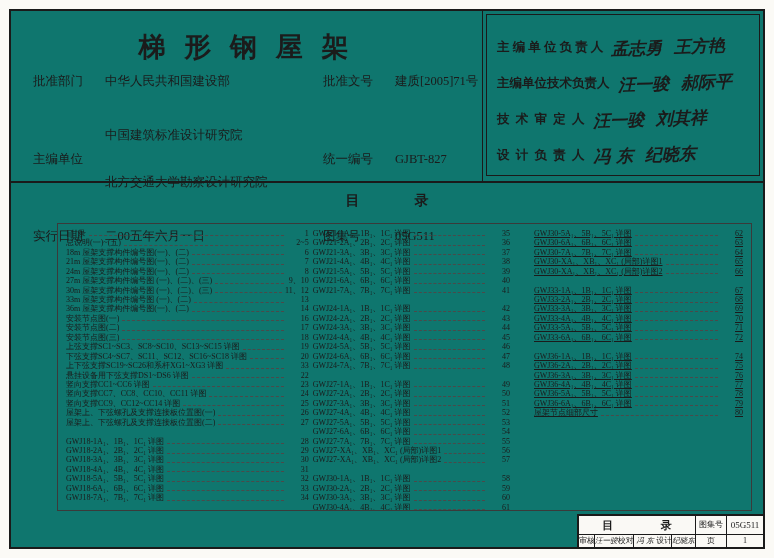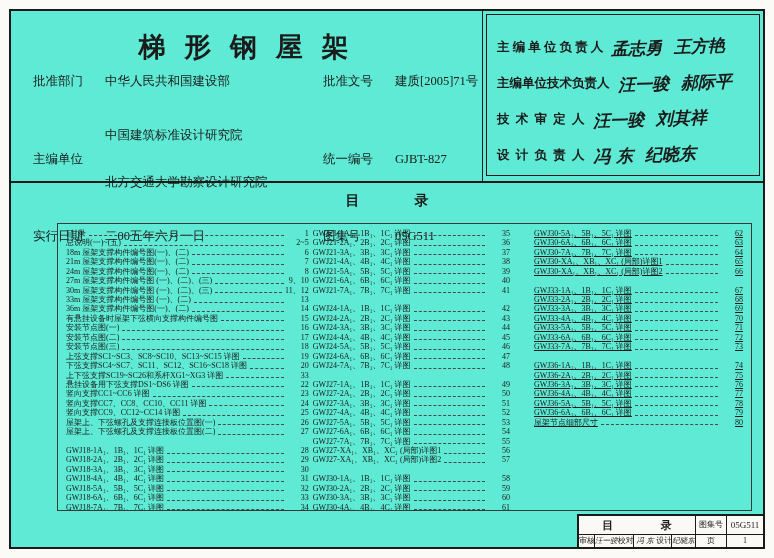--- a/index.html
+++ b/index.html
@@ -1,19 +1,19 @@
 <!DOCTYPE html>
 <html><head>
 <meta charset="utf-8">
 <style>
   * { margin:0; padding:0; box-sizing:border-box; }
   html,body { width:774px; height:558px; background:#fbfaf6; overflow:hidden;
     font-family:"Liberation Serif","DejaVu Serif",serif; color:#1b1b1b; }
   .page { position:absolute; left:9px; top:9px; width:756px; height:540px;
-    border:2px solid #1a1a1a; background:#5eead4; }
+    border:2px solid #1a1a1a; background:#0f766e; }
 
   
   .band { display:flex; height:172px; border-bottom:2px solid #1a1a1a; }
   .band-left { width:472px; border-right:1px solid #1a1a1a; position:relative; }
   .doc-title { text-align:center; margin-top:18px; font-size:27px; font-weight:bold;
     letter-spacing:6px; white-space:pre; }
   .info-grid { position:absolute; left:22px; right:8px; top:62px; display:grid;
     grid-template-columns:72px 218px 72px auto; row-gap:7px; font-size:12.5px;
     align-items:center; }
   .info-label { white-space:pre; }
@@ -167,25 +167,20 @@
           <span class="leader"></span>
           <span class="p">13</span>
         </div>
 
         <div class="toc-row">
           <span class="t">36m 屋架支撑构件编号图(一)、(二)</span>
           <span class="leader"></span>
           <span class="p">14</span>
         </div>
 
-        <div class="toc-row">
-          <span class="t">有悬挂设备时屋架下弦横向支撑构件编号图</span>
-          <span class="leader"></span>
-          <span class="p">15</span>
-        </div>
 
         <div class="toc-row">
           <span class="t">安装节点图(一)</span>
           <span class="leader"></span>
           <span class="p">16</span>
         </div>
 
         <div class="toc-row">
           <span class="t">安装节点图(二)</span>
           <span class="leader"></span>
@@ -549,25 +544,20 @@
           <span class="leader"></span>
           <span class="p">71</span>
         </div>
 
         <div class="toc-row">
           <span class="t">GWJ33-6A₁、6B₁、6C₁ 详图</span>
           <span class="leader"></span>
           <span class="p">72</span>
         </div>
 
-        <div class="toc-row">
-          <span class="t">GWJ33-7A₁、7B₁、7C₁ 详图</span>
-          <span class="leader"></span>
-          <span class="p">73</span>
-        </div>
 
         <div class="toc-row blank">
           <span class="t"></span>
           <span class="leader"></span>
           <span class="p"></span>
         </div>
 
         <div class="toc-row">
           <span class="t">GWJ36-1A₁、1B₁、1C₁ 详图</span>
           <span class="leader"></span>

